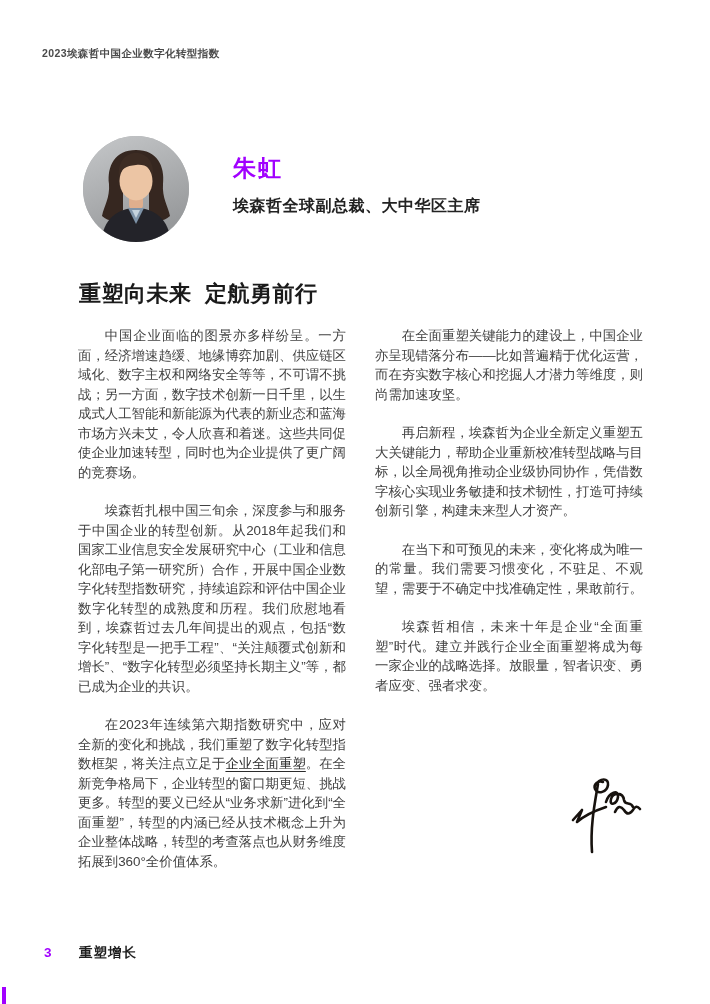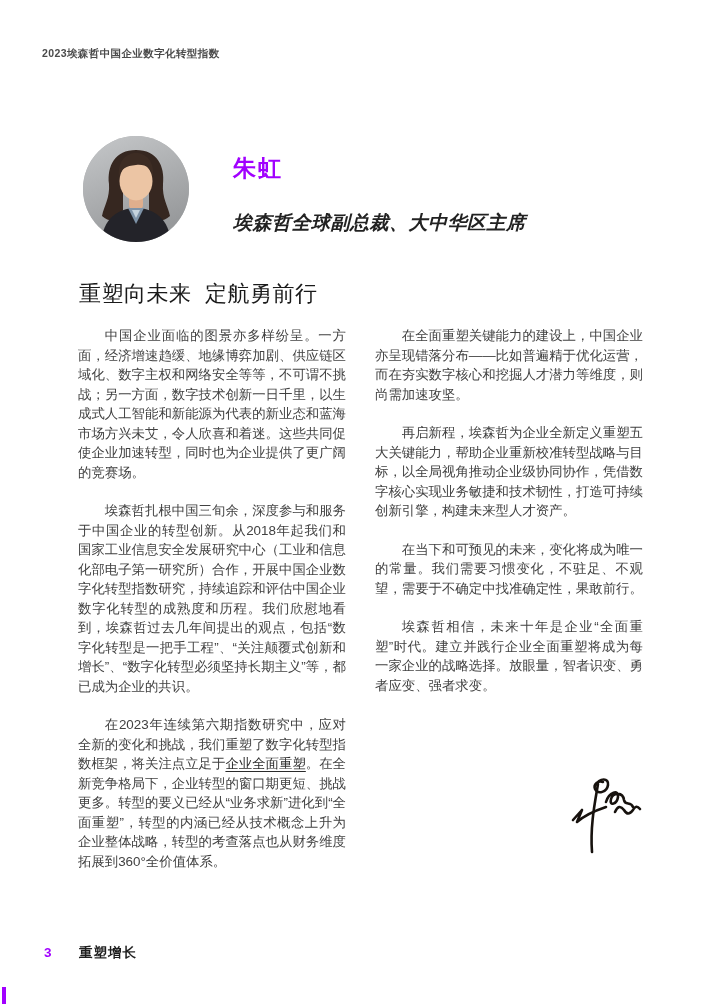--- a/index.html
+++ b/index.html
@@ -23,26 +23,26 @@
 
   
   .profile{position:absolute;left:83px;top:136px;display:flex;align-items:flex-start;}
   .photo{
     width:106px;height:106px;border-radius:50%;overflow:hidden;flex:0 0 auto;
     background:#aeb0b2;
   }
   .photo svg{display:block;width:106px;height:106px;}
   .profile-text{margin-left:44px;padding-top:17px;}
   .profile-name{font-size:23px;font-weight:700;color:var(--accent);letter-spacing:2px;}
-  .profile-title{margin-top:26px;font-size:19px;font-weight:700;color:#222;letter-spacing:.5px;font-style:italic;}
+  .profile-title{margin-top:12px;font-size:16px;font-weight:700;color:#222;letter-spacing:.5px;}
 
   
   .article-heading{
     position:absolute;left:79px;top:279px;
-    font-size:22px;font-weight:400;color:var(--heading);letter-spacing:.5px;word-spacing:7px;
+    font-size:22px;font-weight:700;color:var(--heading);letter-spacing:.5px;word-spacing:7px;
   }
   .columns{
     position:absolute;left:78px;top:326px;width:570px;
     display:flex;gap:29px;
   }
   .col{width:268px;flex:0 0 268px;}
   .col p{
     font-size:13.4px;line-height:19.5px;color:var(--body);
     text-align:justify;text-indent:2em;margin-bottom:19px;
   }

